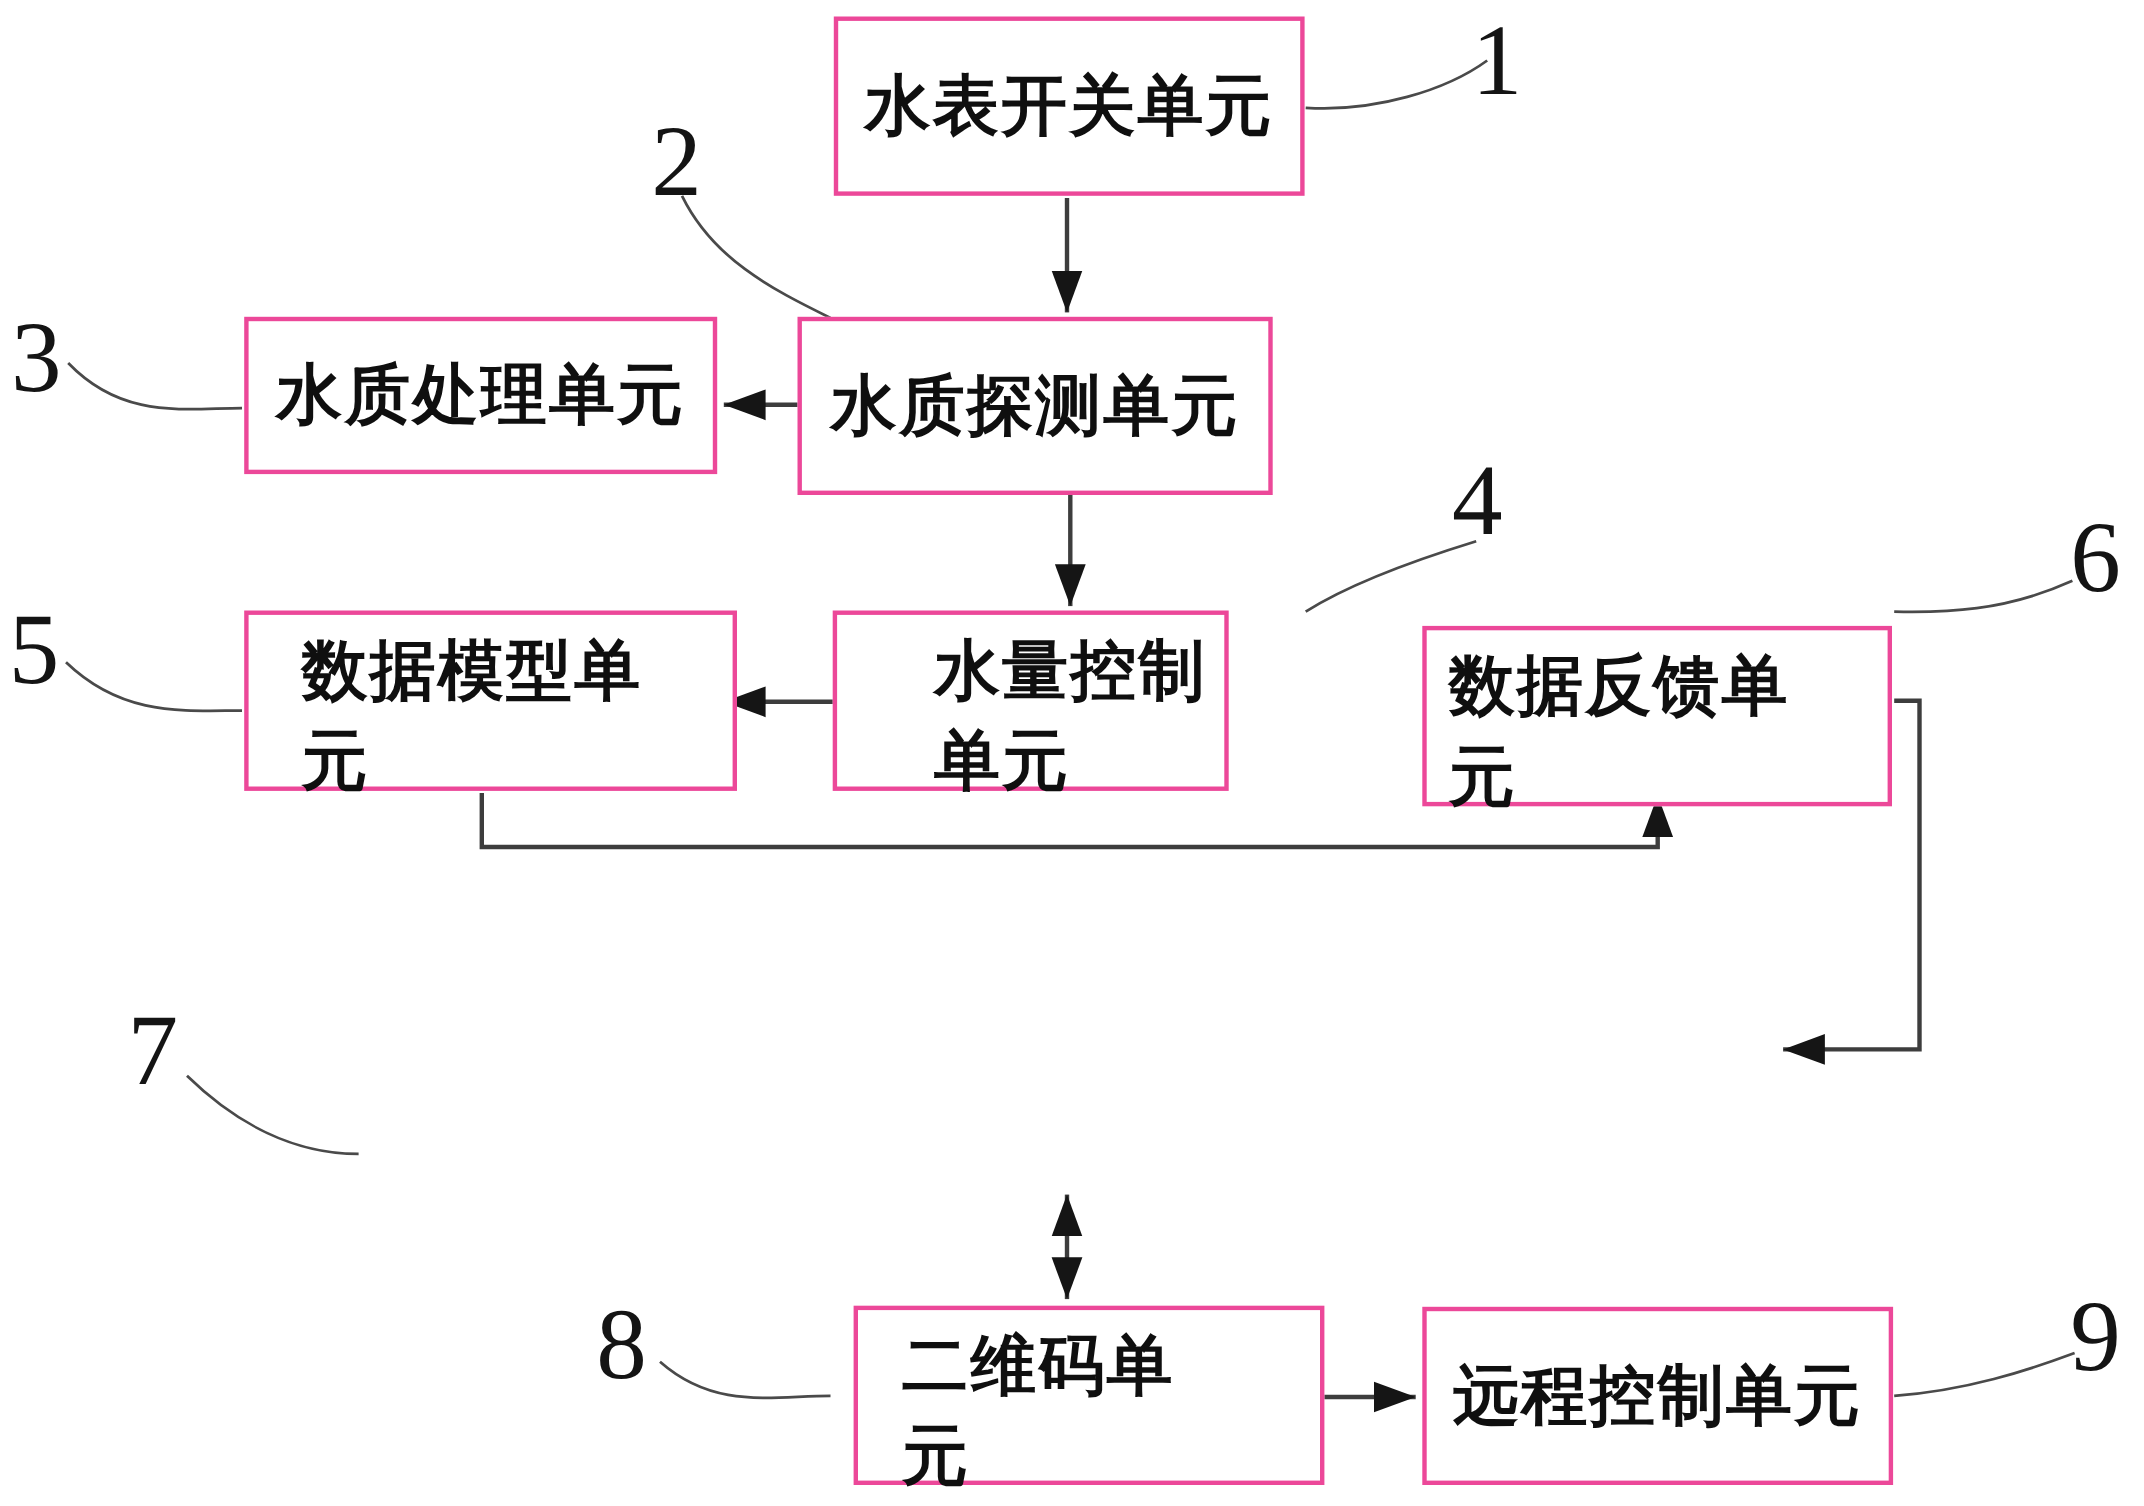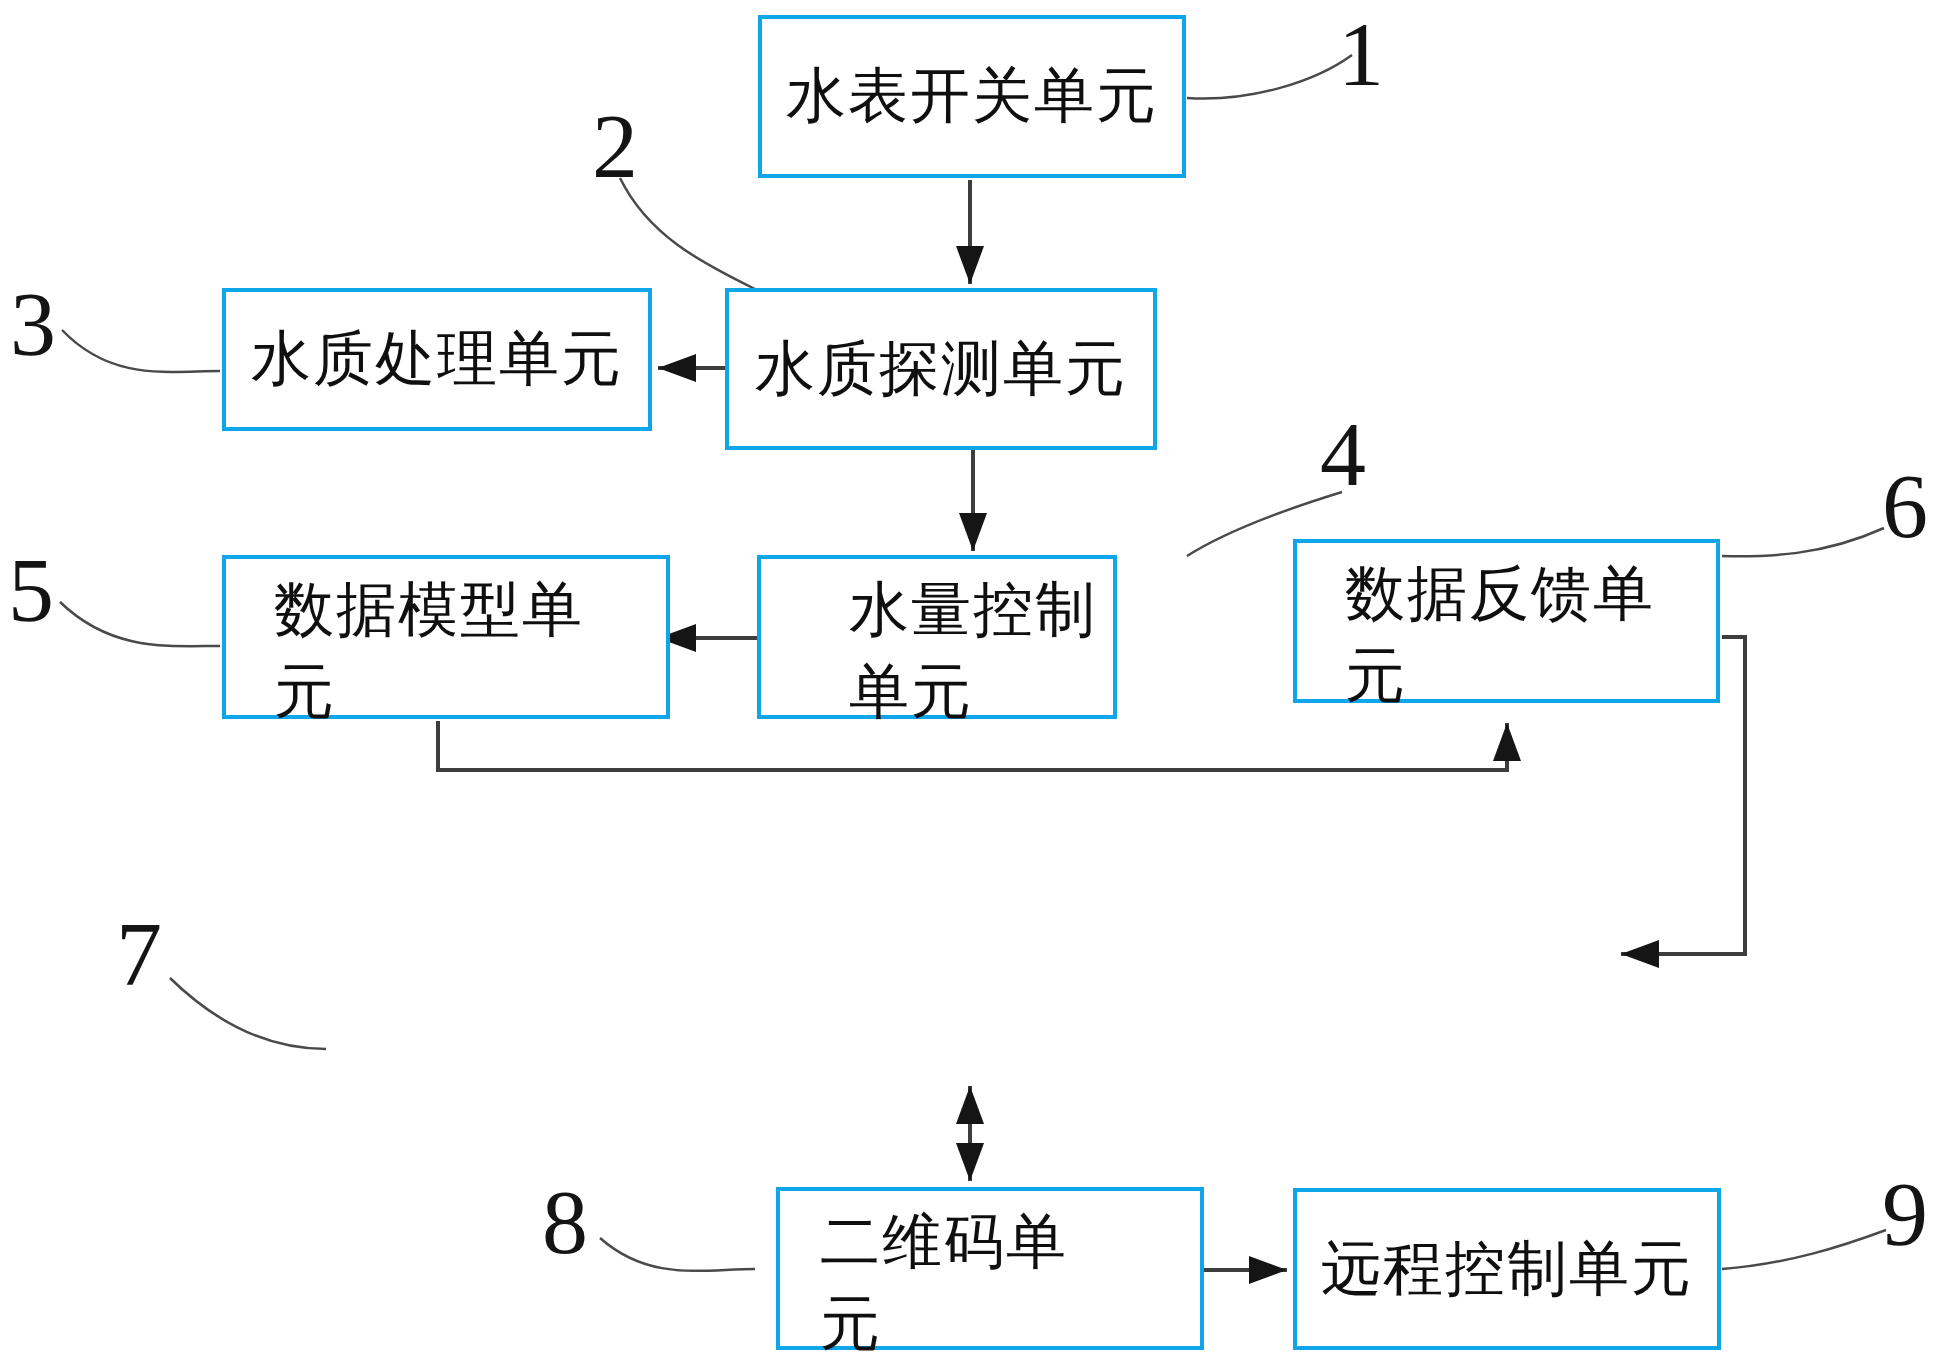--- a/index.html
+++ b/index.html
@@ -17,44 +17,44 @@
   }
   #wires {
     position: absolute;
     left: 0; top: 0;
     width: 1949px; height: 1369px;
   }
   .box {
     position: absolute;
     box-sizing: border-box;
     background: #ffffff;
-    border: 4px solid #0ea5e9;
+    border: 4px solid #ec4899;
     color: #0f0f0f;
     font-size: 60px;
-    font-weight: 400;
+    font-weight: 700;
     letter-spacing: 2px;
   }
   .box.center {
     display: flex;
     align-items: center;
     justify-content: center;
     text-align: center;
   }
   .box.wrap .ln {
     display: block;
     line-height: 82px;
   }
   .box.wrap { padding-top: 10px; }
   
   #b1 { left: 758px;  top: 15px;   width: 428px;  height: 163px; }
   #b2 { left: 725px;  top: 288px;  width: 432px;  height: 162px; }
   #b3 { left: 222px;  top: 288px;  width: 430px;  height: 143px; }
   #b4 { left: 757px;  top: 555px;  width: 360px;  height: 164px; padding-left: 88px; }
   #b5 { left: 222px;  top: 555px;  width: 448px;  height: 164px; padding-left: 48px; }
-  #b6 { left: 1293px; top: 539px;  width: 427px;  height: 164px; padding-left: 48px; }
+  #b6 { left: 1293px; top: 569px;  width: 427px;  height: 164px; padding-left: 20px; }
   #b7 { left: 328px;  top: 823px;  width: 1287px; height: 257px; font-size: 88px; }
   #b8 { left: 758px;  top: 1187px; width: 428px;  height: 163px; padding-left: 40px; margin-left: 18px; }
   #b9 { left: 1293px; top: 1188px; width: 428px;  height: 162px; }
   .ref {
     position: absolute;
     color: #141414;
     font-size: 92px;
     font-weight: 400;
     line-height: 1;
   }

